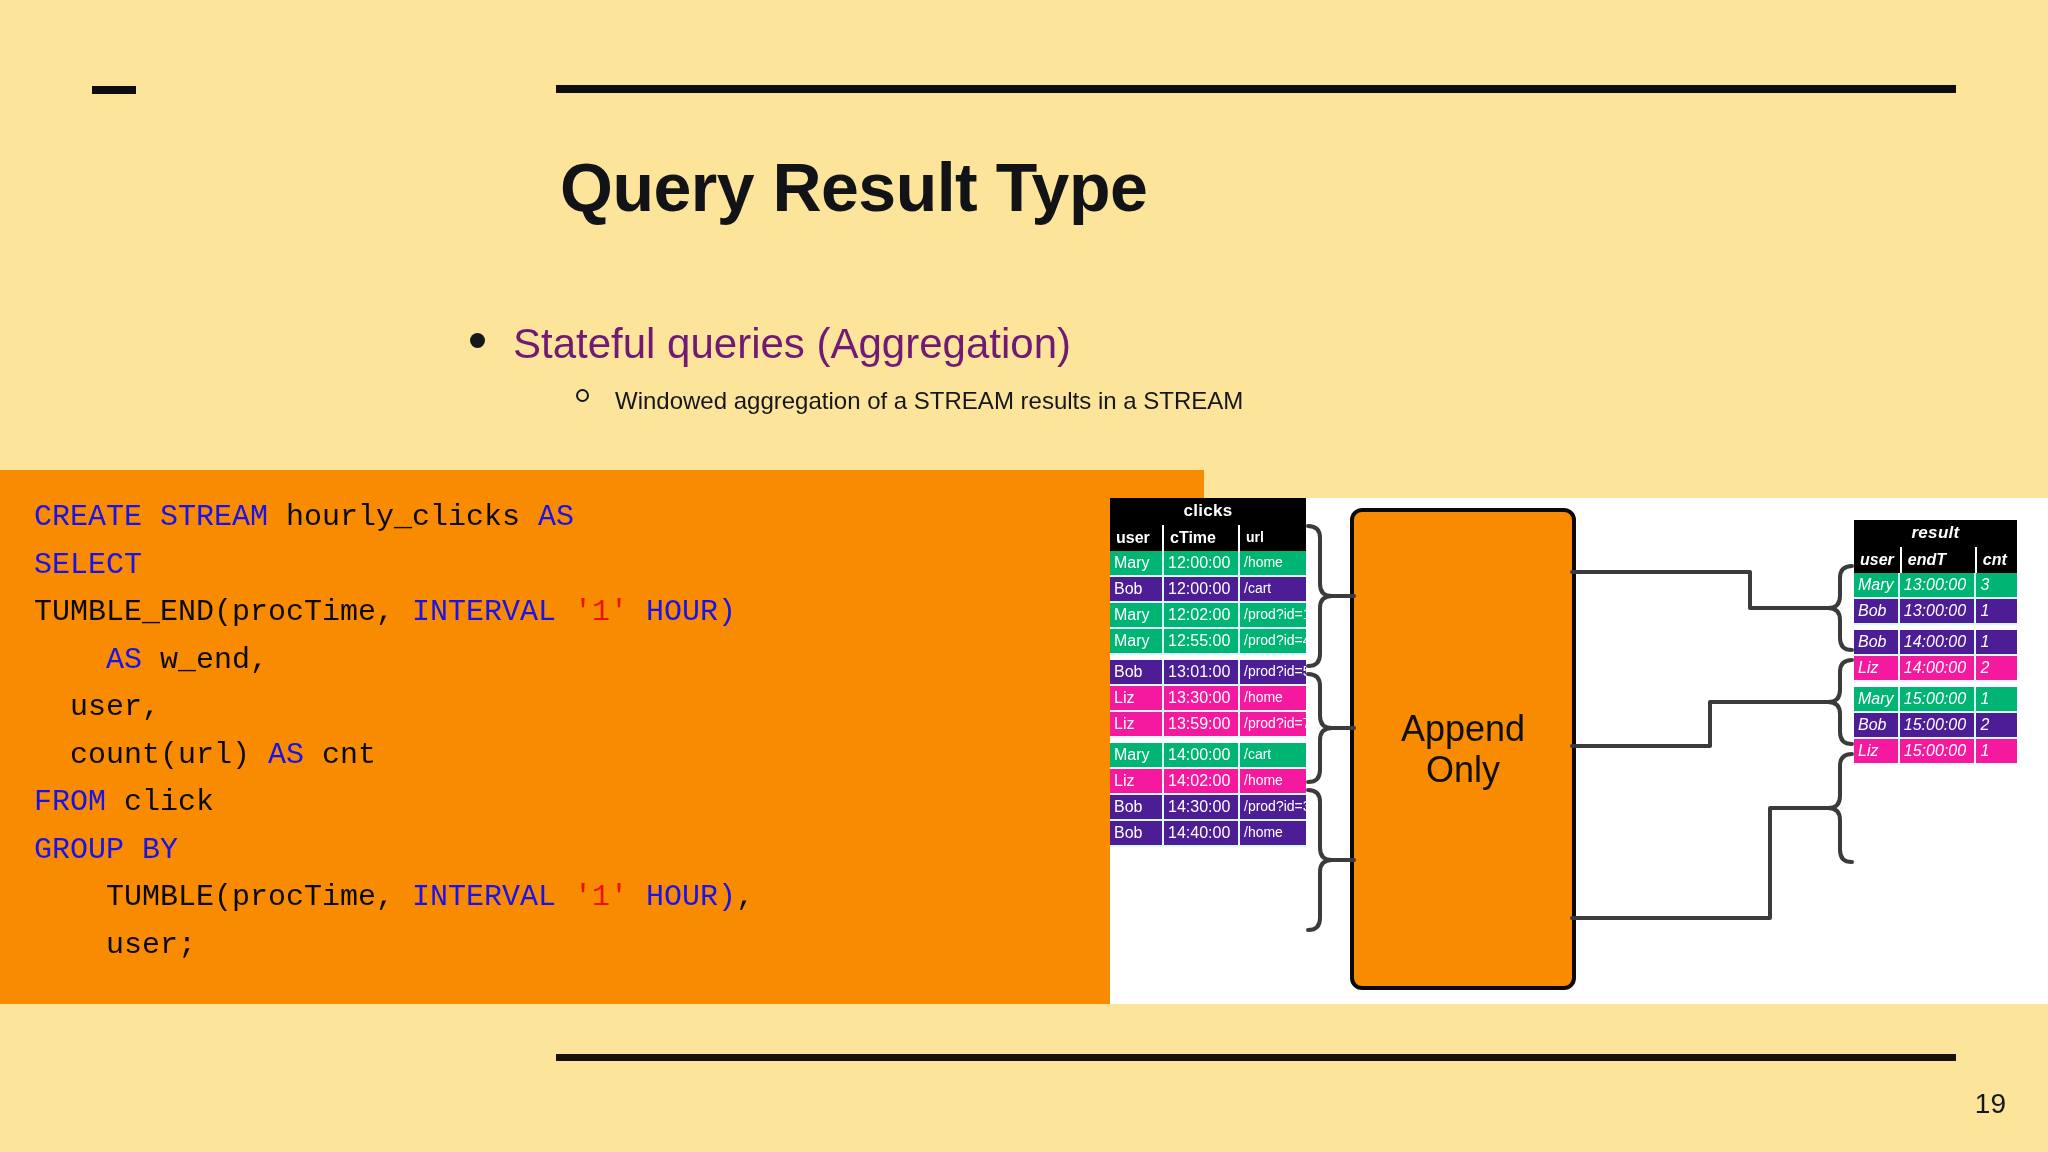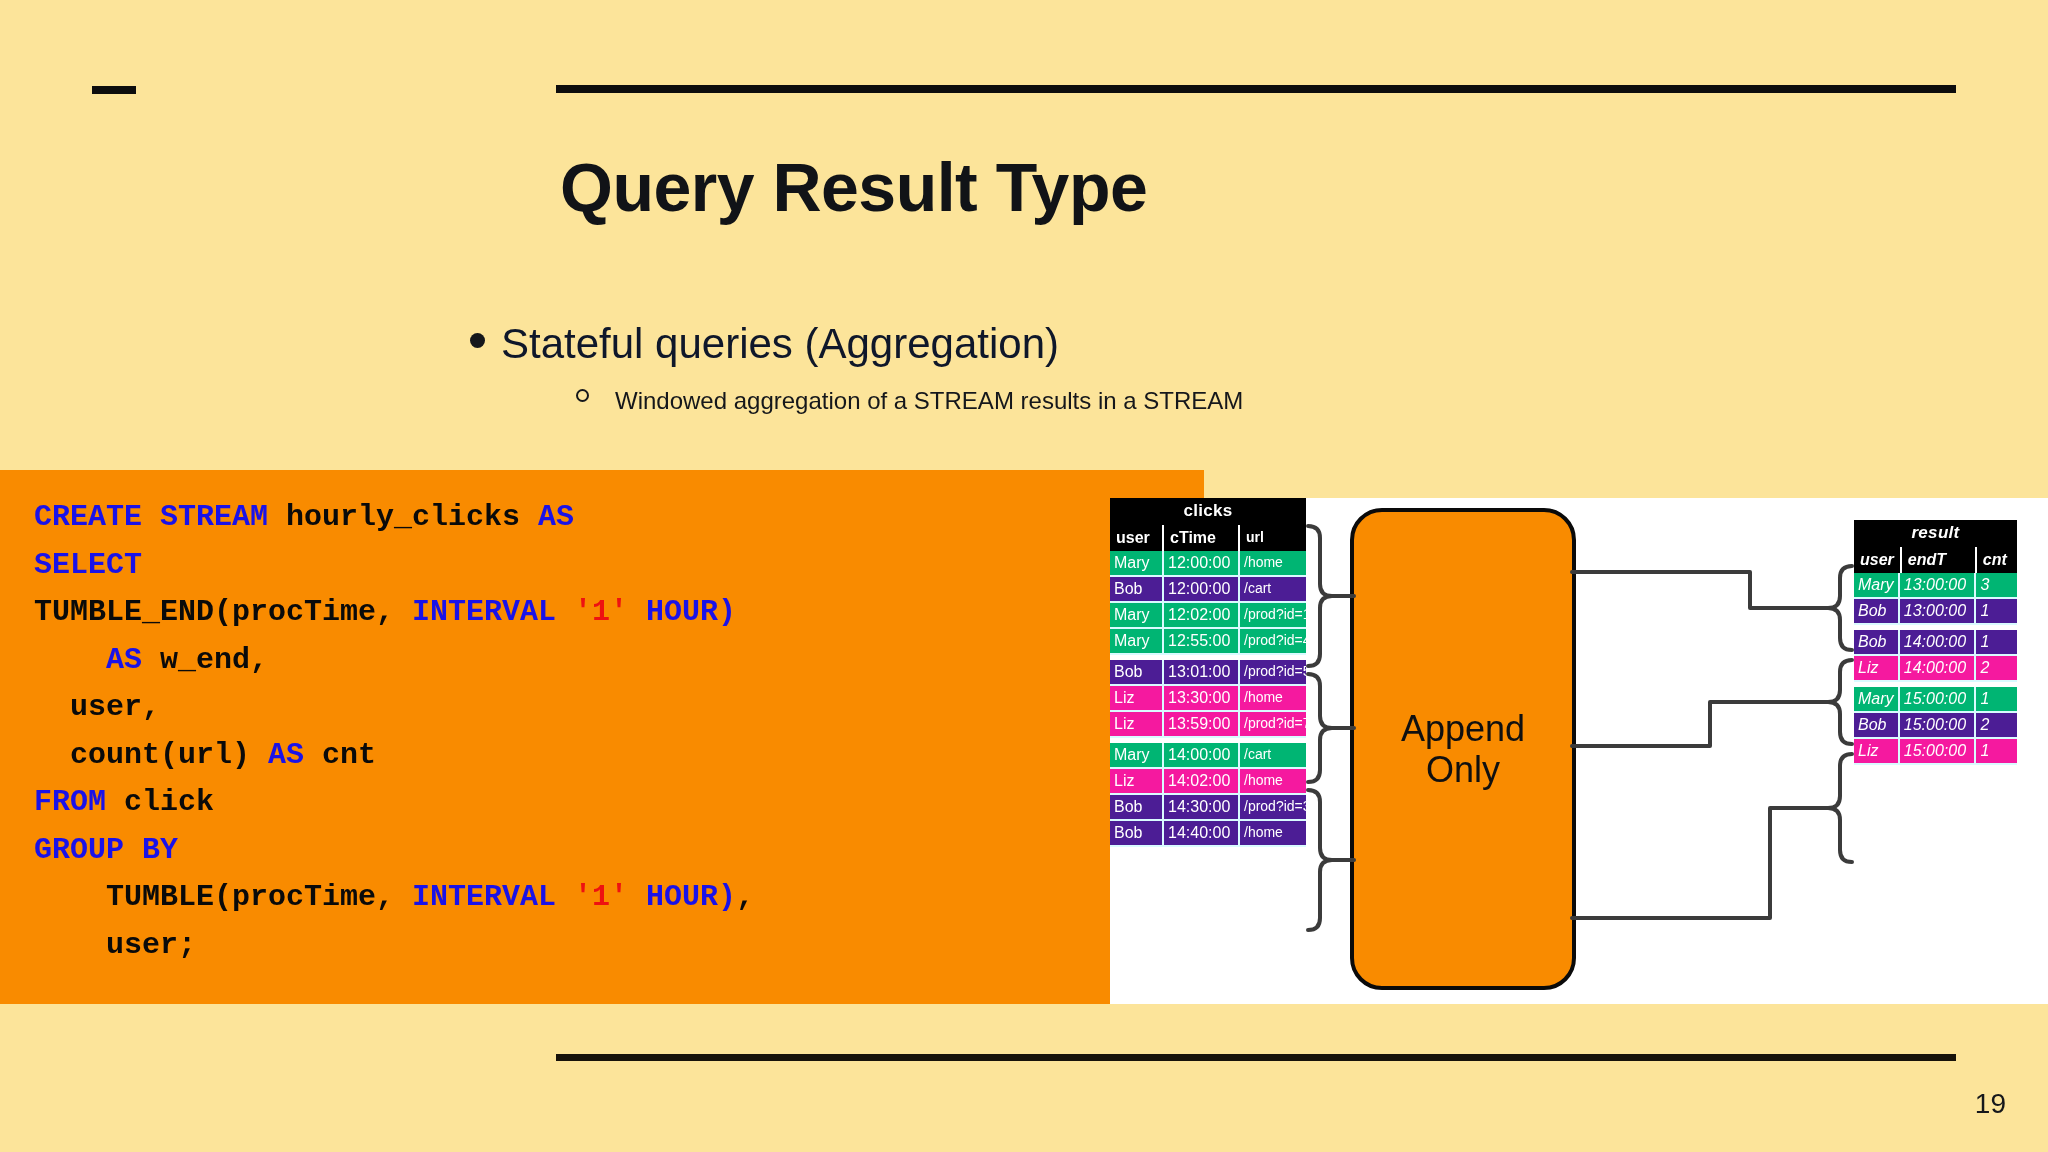--- a/index.html
+++ b/index.html
@@ -34,22 +34,22 @@
     position: absolute; left: 560px; top: 148px;
     width: 1000px;
     font-size: 68px; font-weight: bold; color: #111317;
     letter-spacing: -0.5px;
     font-family: "Liberation Sans", sans-serif;
   }
 
   
   .bullet-l1 {
     position: absolute; left: 470px; top: 320px;
-    display: flex; align-items: baseline; gap: 16px;
-    font-size: 42px; color: #0f172a;
+    display: flex; align-items: baseline; gap: 28px;
+    font-size: 42px; color: #701a75;
   }
   .bullet-l1 .dot {
     width: 15px; height: 15px; border-radius: 50%;
     background: #15171b; display: inline-block;
     position: relative; top: -10px; flex: none;
   }
   .bullet-l2 {
     position: absolute; left: 576px; top: 387px;
     display: flex; align-items: baseline; gap: 26px;
     font-size: 24px; color: #15171b;
@@ -61,21 +61,21 @@
   }
 
   
   #code-block {
     position: absolute; left: 0px; top: 470px;
     width: 1204px; height: 534px;
     background: #f98b00;
     padding: 24px 0 0 34px;
     font-family: "Liberation Mono", "DejaVu Sans Mono", monospace;
     font-size: 30px; line-height: 47.5px;
-    color: #0a0a0a; font-weight: bold;
+    color: #0a0a0a; font-weight: normal;
     white-space: pre;
     overflow: hidden;
   }
   #code-block .kw  { color: #1a12e8; }
   #code-block .lit { color: #ee1111; }
   #code-block .id  { color: #0a0a0a; }
 
   
   #diagram {
     position: absolute; left: 1110px; top: 498px;
@@ -127,21 +127,21 @@
   #result-table .row > div:nth-child(2) { width: 92px; }
   #result-table .hdr > div:nth-child(3),
   #result-table .row > div:nth-child(3) { width: 48px; }
 
   
   #append-box {
     position: absolute; left: 240px; top: 10px;
     width: 226px; height: 482px;
     background: #f98b00;
     border: 4px solid #0a0a0a;
-    border-radius: 32px;
+    border-radius: 12px;
     display: flex; align-items: center; justify-content: center;
     text-align: center;
     font-size: 36px; color: #101010; line-height: 1.15;
   }
 
   
   #connectors {
     position: absolute; left: 0; top: 0;
     width: 938px; height: 506px; pointer-events: none;
   }

